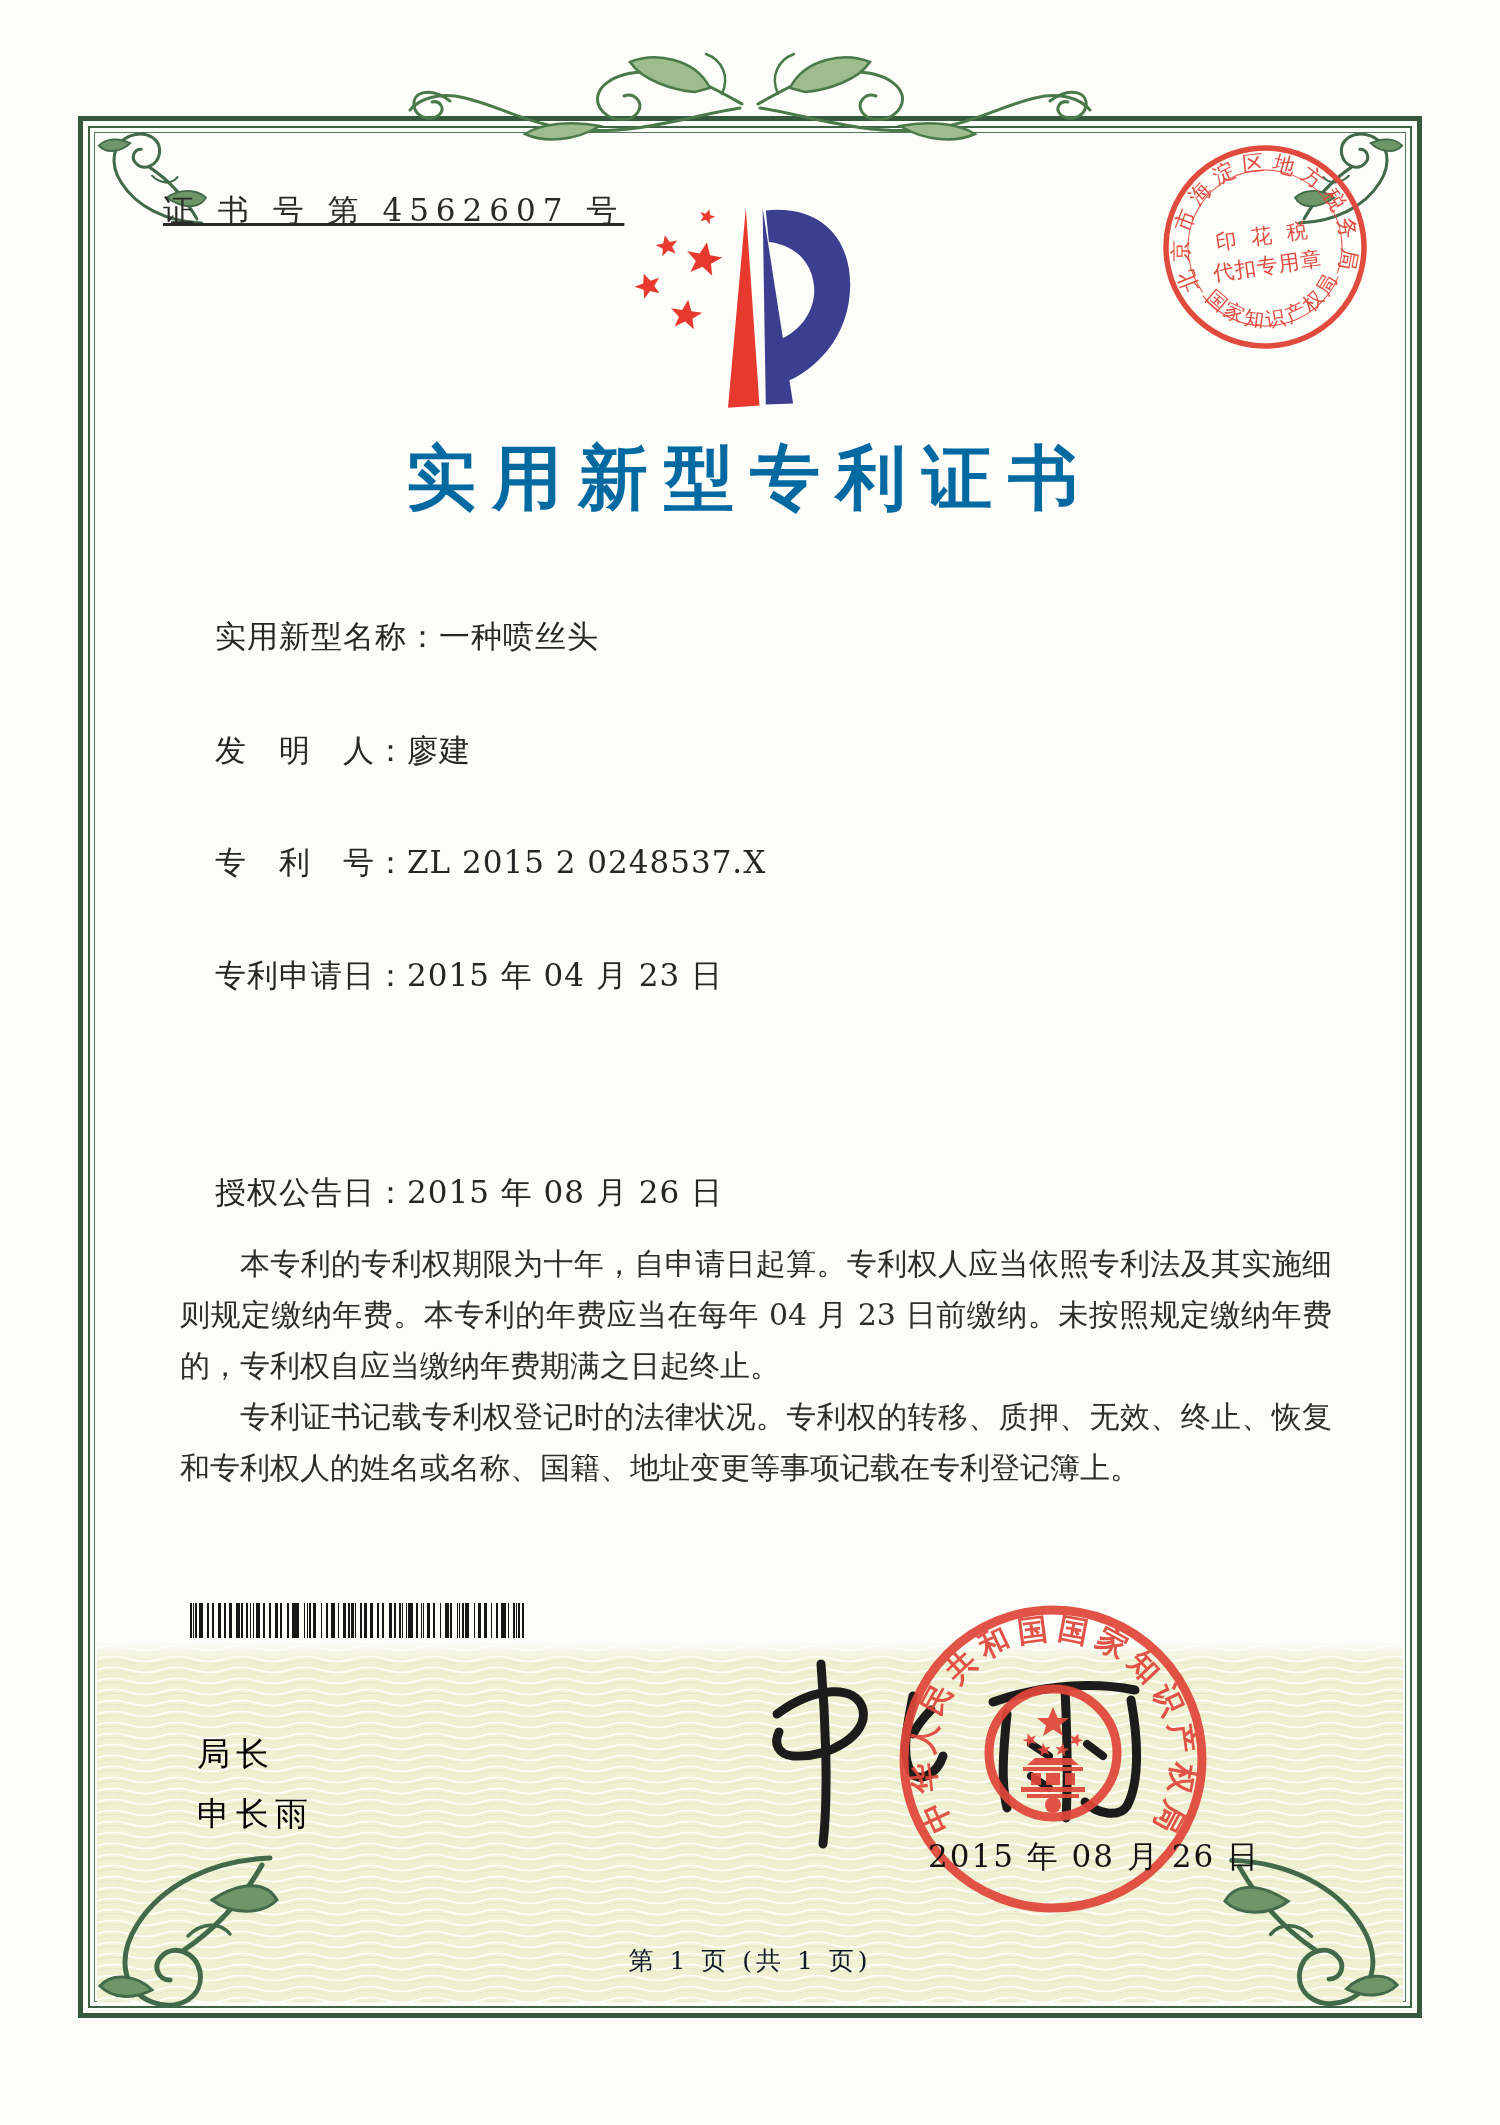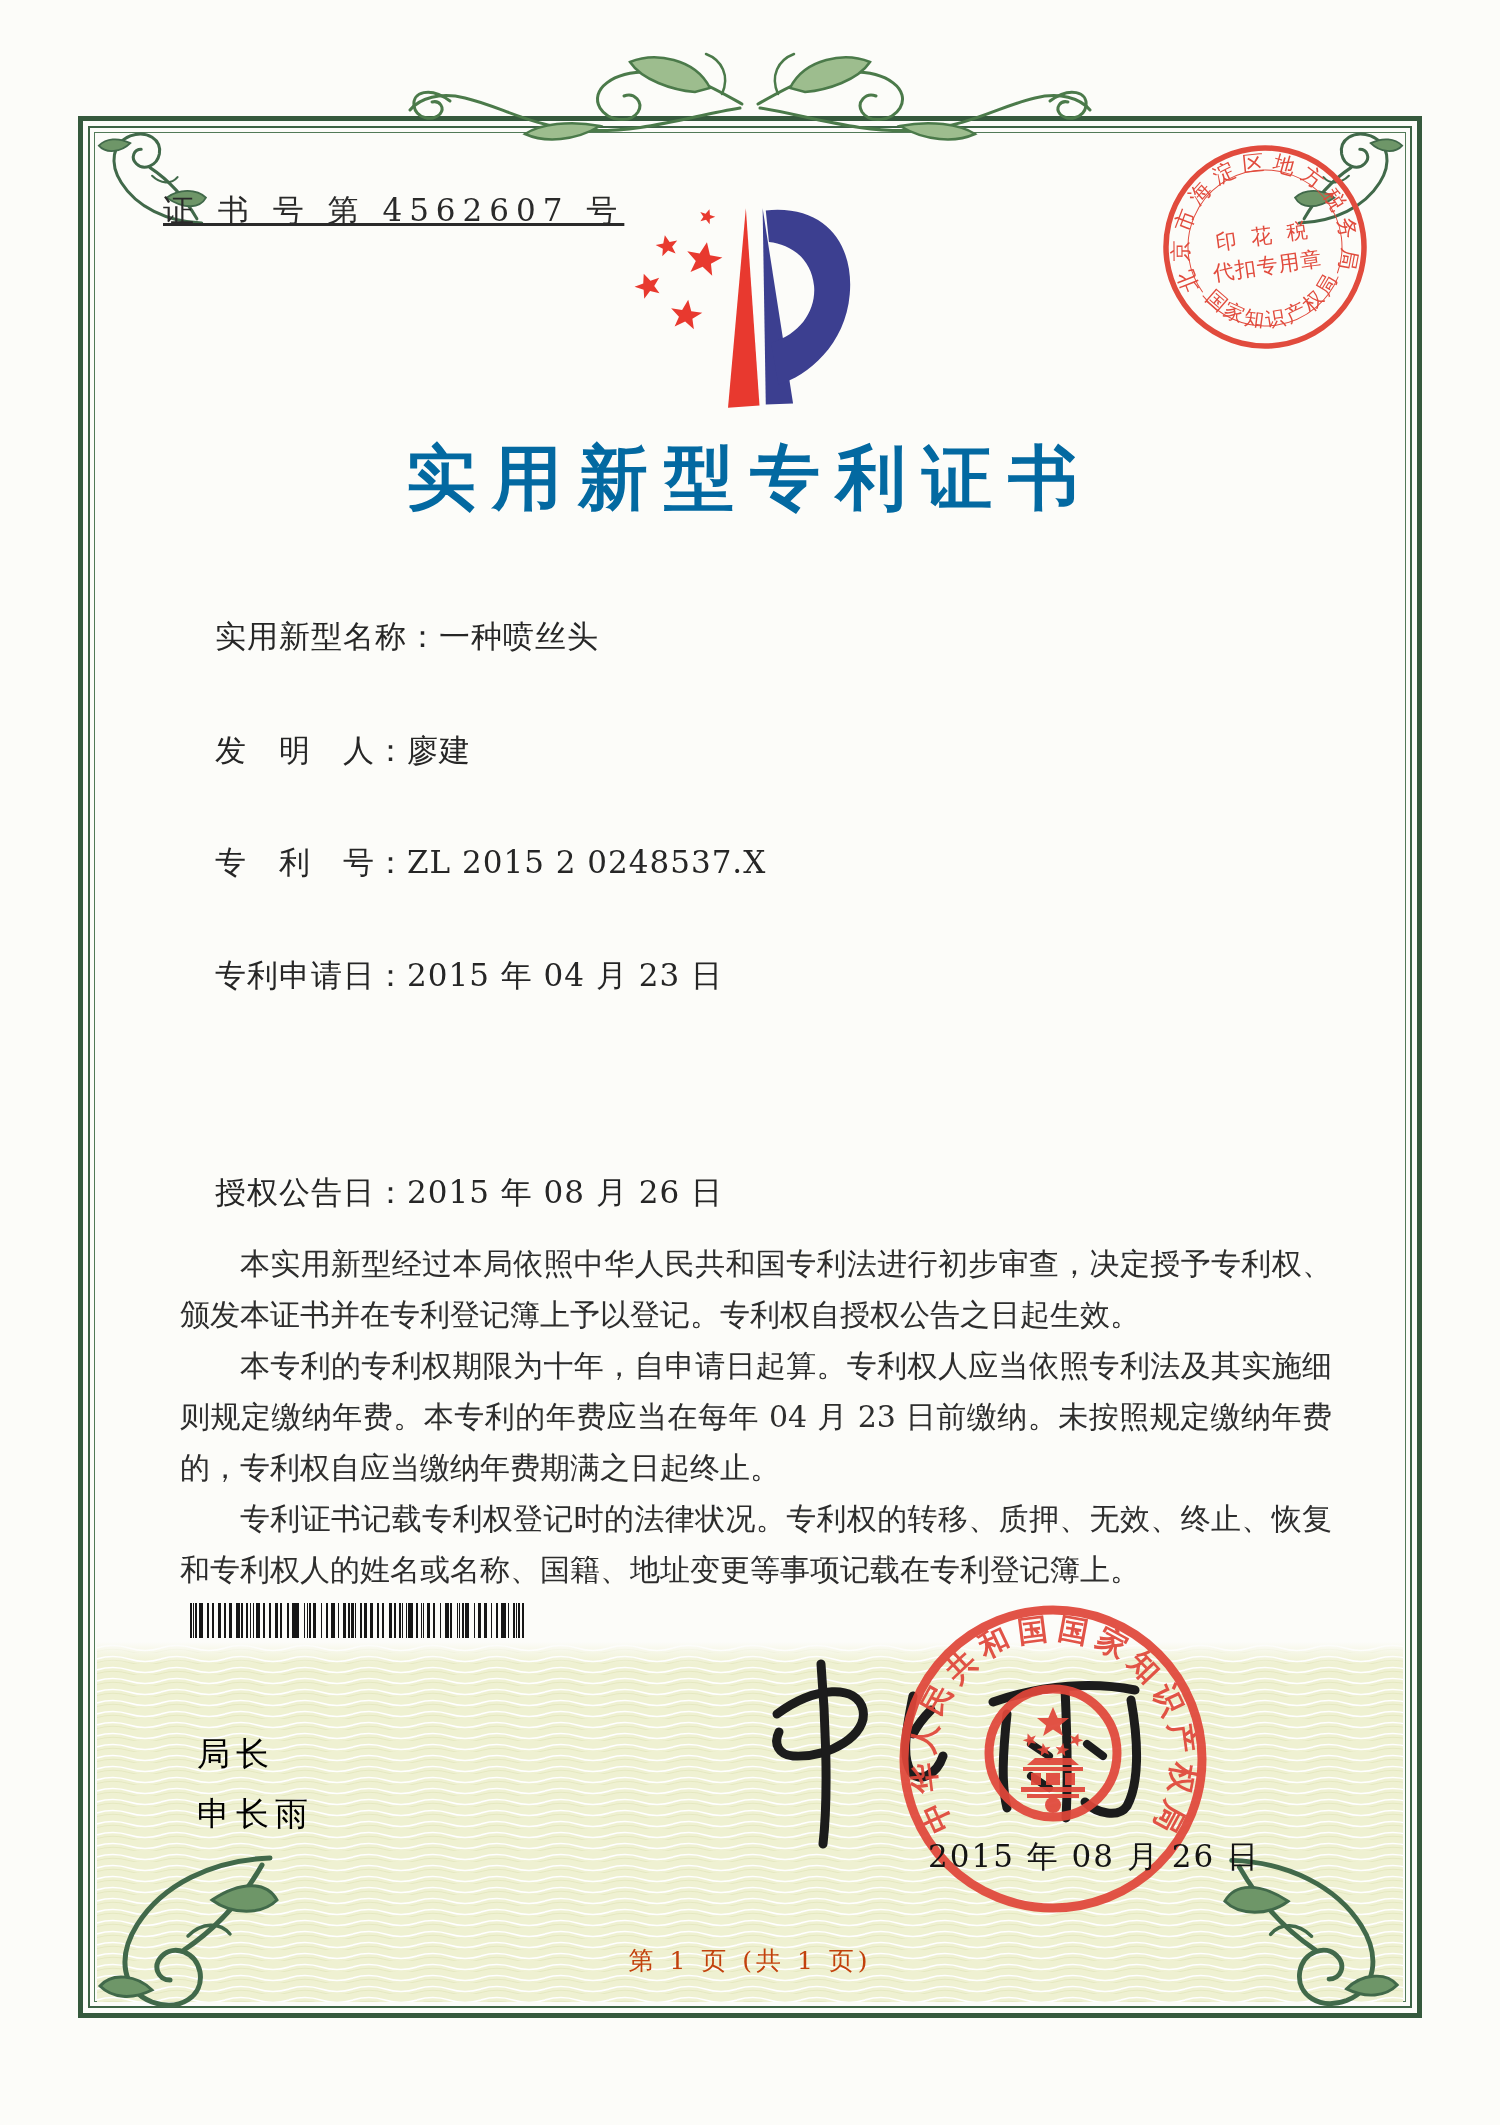--- a/index.html
+++ b/index.html
@@ -19,21 +19,21 @@
   .cert-no{left:163px;top:190px;font-size:31px;letter-spacing:7px;color:#2a2a2a;text-decoration:underline;}
   .title{left:0;top:432px;width:100%;text-align:center;font-size:70px;font-weight:700;
          letter-spacing:16px;color:#0369a1;}
   .field{left:195px;font-size:31px;color:#262626;letter-spacing:1px;white-space:nowrap;margin-left:20px;}
   .body-text{left:180px;top:1238px;width:1152px;font-size:30px;line-height:51px;
              text-align:justify;color:#2d2d2d;}
   .body-text p{margin:0;text-indent:2em;}
   .sig-label{left:197px;font-size:33px;color:#000000;letter-spacing:6px;
              font-family:"Liberation Sans","DejaVu Sans",sans-serif;}
   .seal-date{left:928px;top:1836px;width:300px;font-size:31px;letter-spacing:2px;color:#141414;white-space:nowrap;}
-  .footer{left:0;top:1944px;width:100%;text-align:center;font-size:25px;letter-spacing:4px;color:#c2410c;}
+  .footer{left:0;top:1944px;width:100%;text-align:center;font-size:25px;letter-spacing:4px;color:#0f172a;}
   
   .barcode{left:190px;top:1603px;width:334px;height:35px;
     background-image:
       repeating-linear-gradient(90deg,#161616 0 2px,rgba(0,0,0,0) 2px 5px,#161616 5px 7px,rgba(0,0,0,0) 7px 12px,#161616 12px 13px,rgba(0,0,0,0) 13px 17px),
       repeating-linear-gradient(90deg,rgba(0,0,0,0) 0 3px,#161616 3px 4px,rgba(0,0,0,0) 4px 9px,#161616 9px 12px,rgba(0,0,0,0) 12px 19px);
   }
   svg text{font-family:"DejaVu Serif","Liberation Serif",serif;}
 </style>
 </head>
 <body>
@@ -143,21 +143,20 @@
     <span>专　利　号：</span><span>ZL 2015 2 0248537.X</span>
   </div>
   <div class="abs field" style="top:955px;">
     <span>专利申请日：</span><span>2015 年 04 月 23 日</span>
   </div>
   <div class="abs field" style="top:1172px;">
     <span>授权公告日：</span><span>2015 年 08 月 26 日</span>
   </div>
 
   <div class="abs body-text">
-    <p>本实用新型经过本局依照中华人民共和国专利法进行初步审查，决定授予专利权、颁发本证书并在专利登记簿上予以登记。专利权自授权公告之日起生效。</p>
     <p>本专利的专利权期限为十年，自申请日起算。专利权人应当依照专利法及其实施细则规定缴纳年费。本专利的年费应当在每年 04 月 23 日前缴纳。未按照规定缴纳年费的，专利权自应当缴纳年费期满之日起终止。</p>
     <p>专利证书记载专利权登记时的法律状况。专利权的转移、质押、无效、终止、恢复和专利权人的姓名或名称、国籍、地址变更等事项记载在专利登记簿上。</p>
   </div>
 
   <div class="abs barcode"></div>
 
   <div class="abs sig-label" style="top:1732px;">局长</div>
   <div class="abs sig-label" style="top:1792px;">申长雨</div>
 
   <svg class="abs" style="left:735px;top:1652px;" width="450" height="205" viewBox="0 0 450 205">

